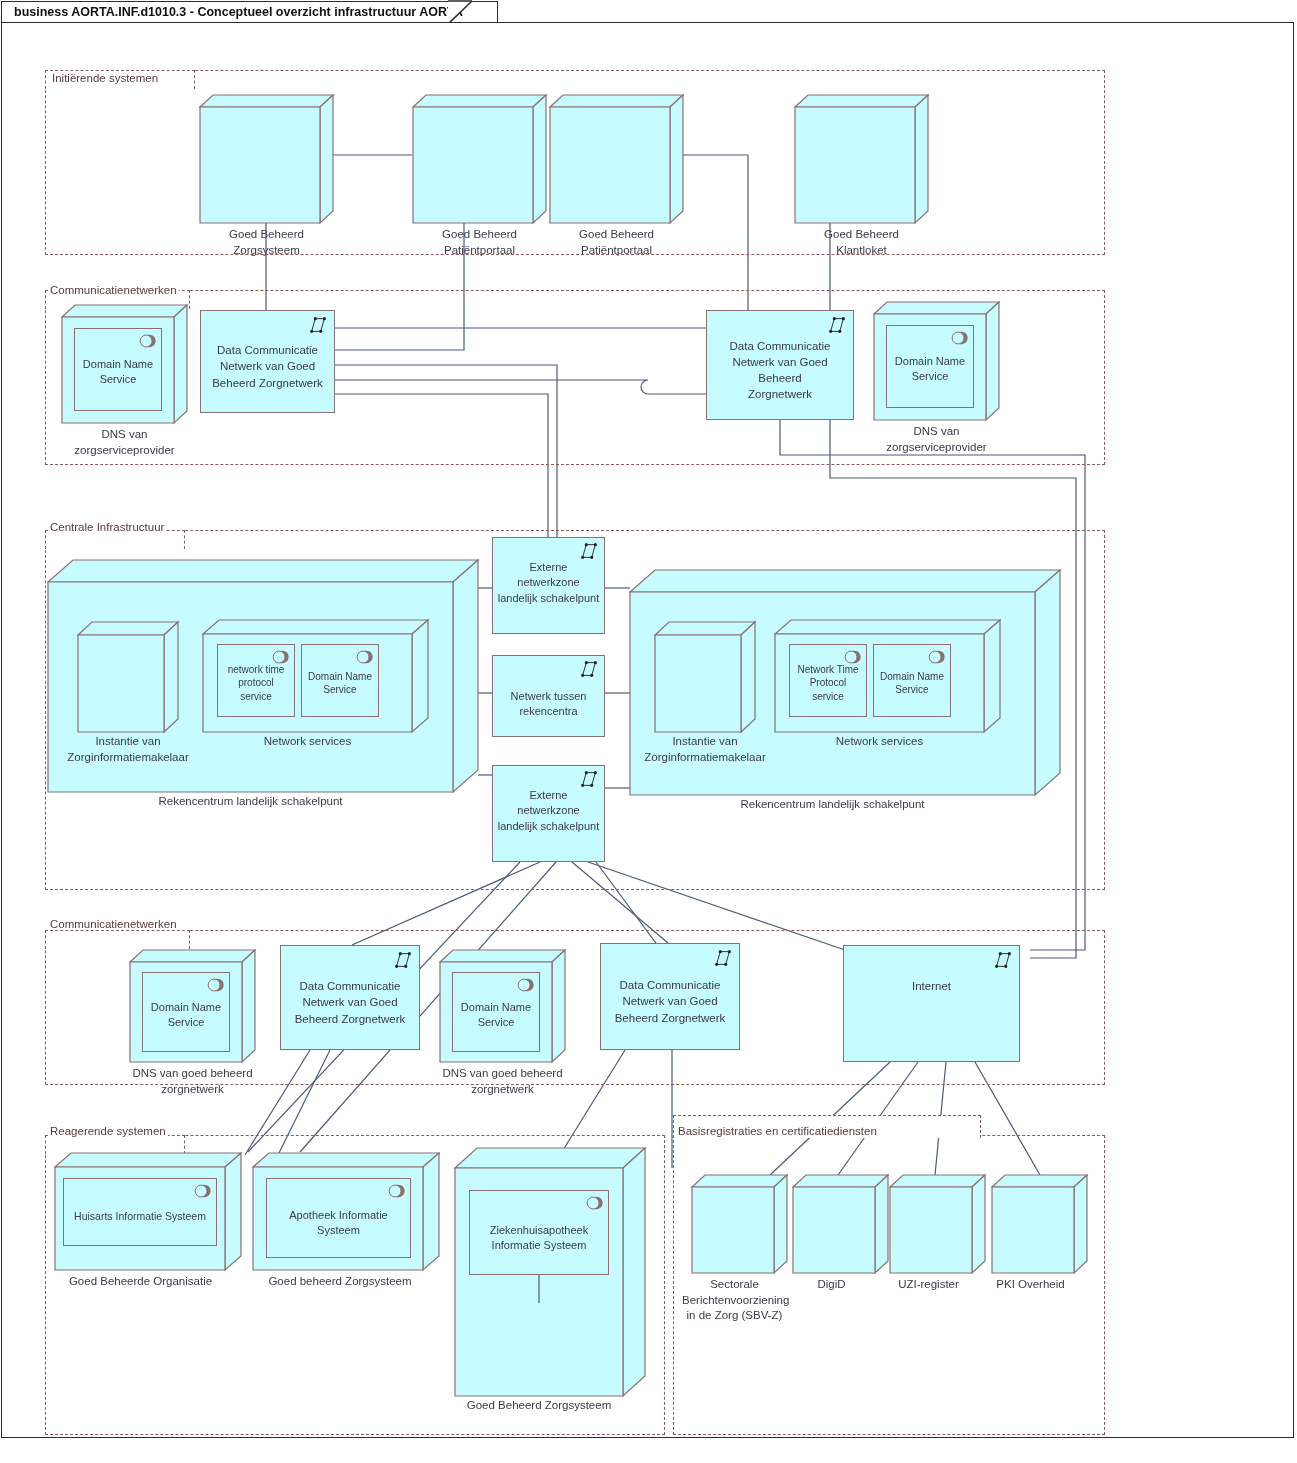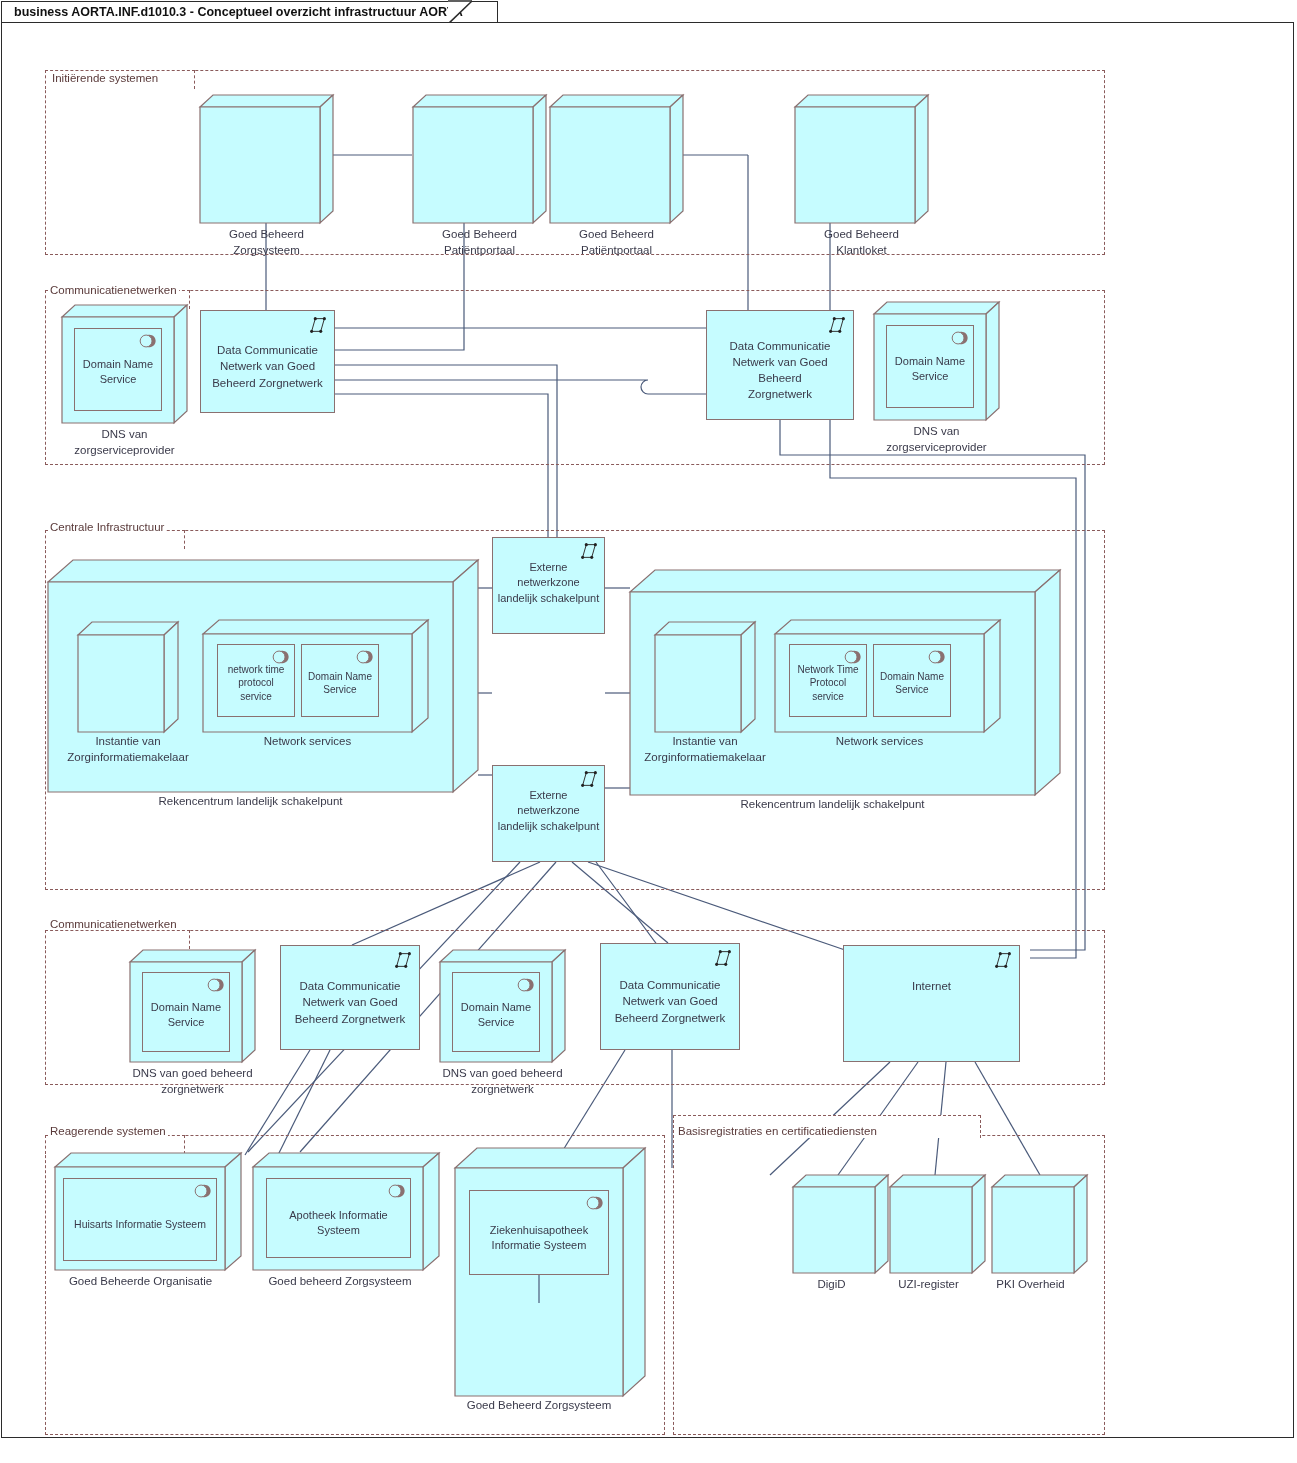--- a/index.html
+++ b/index.html
@@ -293,20 +293,30 @@
     <svg class="ico-net" style="right:4px;top:3px;" viewBox="0 0 24 22">
       <path d="M5,18 L9,4 L19,4 L15,18 Z" fill="none" stroke="#333" stroke-width="1.1"></path>
       <circle cx="5" cy="18" r="1.7" fill="#222"></circle>
         <circle cx="15" cy="18" r="1.7" fill="#222"></circle>
       <circle cx="9" cy="4" r="1.7" fill="#222"></circle>
         <circle cx="19" cy="4" r="1.7" fill="#222"></circle>
     </svg>
     <div class="nlabel2" style="align-items:flex-start;padding-top:22px;font-size:11px;">Externe netwerkzone<br>landelijk schakelpunt</div>
   </div>
 
+  <div class="netnode" style="left:492px;top:655px;width:113px;height:82px;">
+    <svg class="ico-net" style="right:4px;top:3px;" viewBox="0 0 24 22">
+      <path d="M5,18 L9,4 L19,4 L15,18 Z" fill="none" stroke="#333" stroke-width="1.1"></path>
+      <circle cx="5" cy="18" r="1.7" fill="#222"></circle>
+        <circle cx="15" cy="18" r="1.7" fill="#222"></circle>
+      <circle cx="9" cy="4" r="1.7" fill="#222"></circle>
+        <circle cx="19" cy="4" r="1.7" fill="#222"></circle>
+    </svg>
+    <div class="nlabel2" style="padding-top:20px;font-size:11px;">Netwerk tussen<br>rekencentra</div>
+  </div>
 
   <div class="netnode" style="left:492px;top:765px;width:113px;height:97px;">
     <svg class="ico-net" style="right:4px;top:3px;" viewBox="0 0 24 22">
       <path d="M5,18 L9,4 L19,4 L15,18 Z" fill="none" stroke="#333" stroke-width="1.1"></path>
       <circle cx="5" cy="18" r="1.7" fill="#222"></circle>
         <circle cx="15" cy="18" r="1.7" fill="#222"></circle>
       <circle cx="9" cy="4" r="1.7" fill="#222"></circle>
         <circle cx="19" cy="4" r="1.7" fill="#222"></circle>
     </svg>
     <div class="nlabel2" style="align-items:flex-start;padding-top:22px;font-size:11px;">Externe netwerkzone<br>landelijk schakelpunt</div>
@@ -384,21 +394,21 @@
   <div class="group" style="left:45px;top:1135px;width:620px;height:300px;"></div>
   <div class="group-tab" style="left:45px;top:1135px;width:140px;"></div>
   <div class="group-label" style="left:48px;top:1125px;">Reagerende systemen</div>
 
   <div class="node" style="left:55px;top:1153px;width:186px;height:117px;">
     <svg class="shell" viewBox="0 0 186 117" preserveAspectRatio="none">
       <polygon points="0,14 16,0 186,0 170,14"></polygon>
       <polygon points="170,14 186,0 186,103 170,117"></polygon>
       <polygon points="0,14 170,14 170,117 0,117"></polygon>
     </svg>
-    <div class="comp" style="left:8px;top:25px;width:154px;height:83px;">
+    <div class="comp" style="left:8px;top:25px;width:154px;height:68px;">
       <svg class="ico-ss" style="right:5px;top:3px;" viewBox="0 0 20 20">
         <path d="M12,3 a7,7 0 1 1 -0.2,0.02" fill="#8a7070" stroke="none"></path>
         <circle cx="9" cy="10" r="6.6" fill="#C6FCFF" stroke="#8a7070" stroke-width="1.1"></circle>
       </svg>
       <div class="clabel" style="padding-top:12px;font-size:10.5px;">Huisarts Informatie Systeem</div>
     </div>
     <div class="cap" style="left:-15px;right:0px;top:121px;">Goed Beheerde Organisatie</div>
   </div>
 
   <div class="node" style="left:253px;top:1153px;width:186px;height:117px;">
@@ -434,20 +444,28 @@
       <div class="clabel" style="padding-top:14px;">Ziekenhuisapotheek<br>Informatie Systeem</div>
     </div>
     <div class="cap" style="left:-10px;right:12px;top:250px;">Goed Beheerd Zorgsysteem</div>
   </div>
 
   <div class="group" style="left:673px;top:1135px;width:432px;height:300px;"></div>
   <div class="group-tab" style="left:673px;top:1115px;width:308px;height:23px;"></div>
   <div class="group-label" style="left:676px;top:1125px;"></div>
   <div class="group-label" style="left:676px;top:1125px;">Basisregistraties en certificatiediensten</div>
 
+  <div class="node" style="left:692px;top:1175px;width:95px;height:98px;">
+    <svg class="shell" viewBox="0 0 95 98" preserveAspectRatio="none">
+      <polygon points="0,12 13,0 95,0 82,12"></polygon>
+      <polygon points="82,12 95,0 95,86 82,98"></polygon>
+      <polygon points="0,12 82,12 82,98 0,98"></polygon>
+    </svg>
+    <div class="cap wrap" style="left:-10px;right:0px;top:102px;">Sectorale<br>Berichtenvoorziening<br>in de Zorg (SBV-Z)</div>
+  </div>
   <div class="node" style="left:793px;top:1175px;width:95px;height:98px;">
     <svg class="shell" viewBox="0 0 95 98" preserveAspectRatio="none">
       <polygon points="0,12 13,0 95,0 82,12"></polygon>
       <polygon points="82,12 95,0 95,86 82,98"></polygon>
       <polygon points="0,12 82,12 82,98 0,98"></polygon>
     </svg>
     <div class="cap wrap" style="left:-10px;right:8px;top:102px;">DigiD</div>
   </div>
   <div class="node" style="left:890px;top:1175px;width:95px;height:98px;">
     <svg class="shell" viewBox="0 0 95 98" preserveAspectRatio="none">

